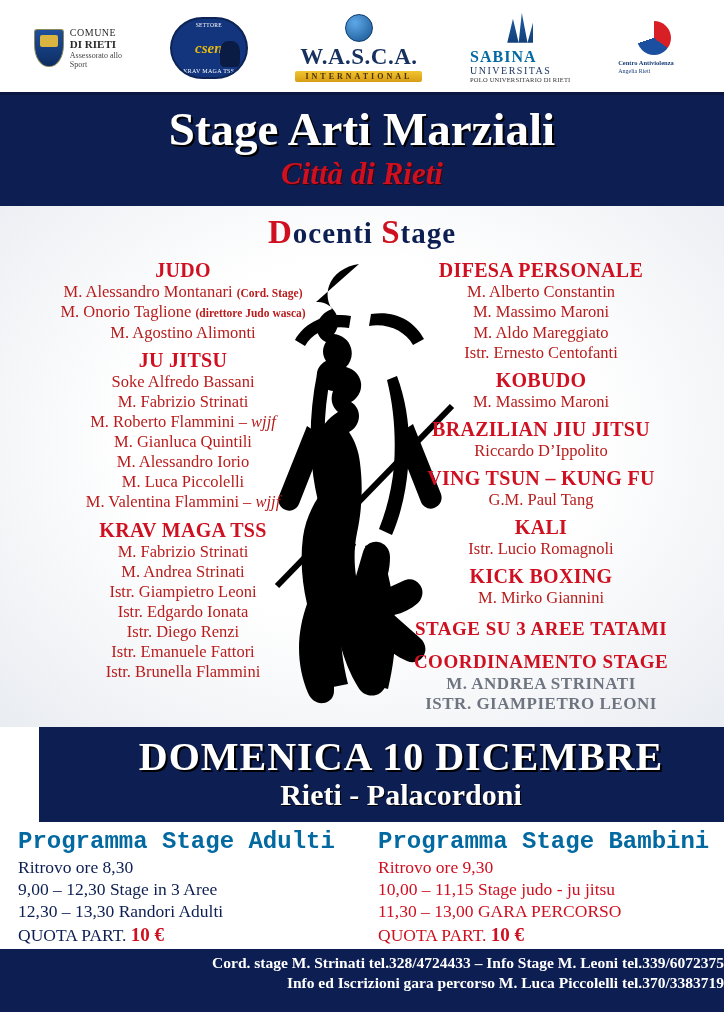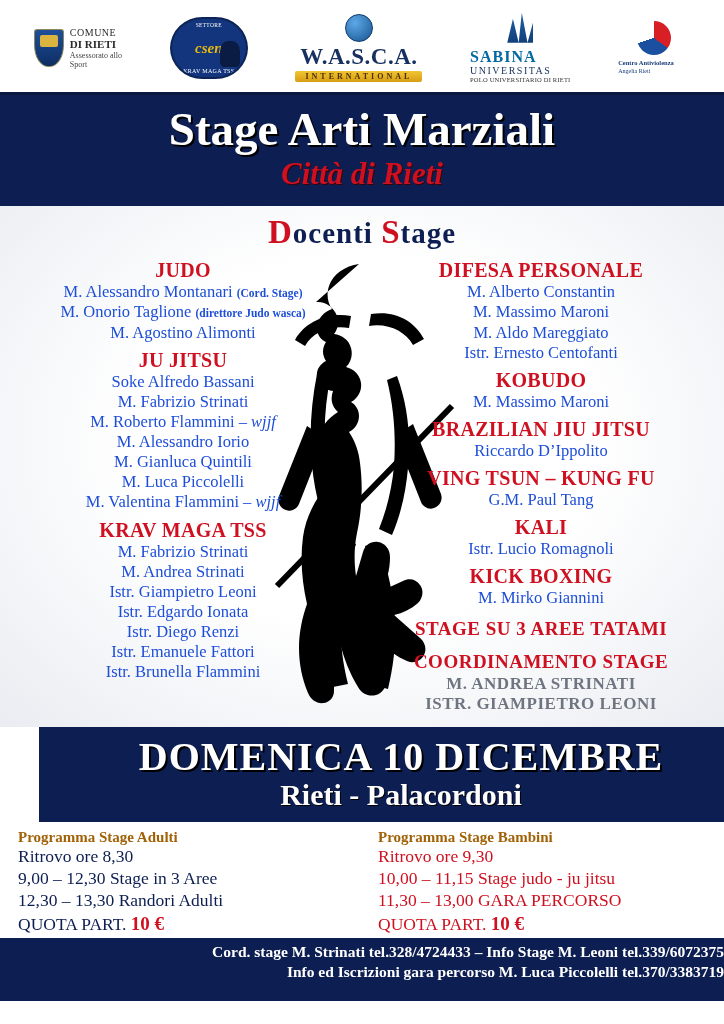--- a/index.html
+++ b/index.html
@@ -127,21 +127,21 @@
   .col { width: 50%; text-align: center; }
   .col-left { padding-right: 2px; }
   .col-right { padding-left: 2px; }
 
   .sec-title {
     color: #cf1020; font-weight: bold; font-size: 20px;
     font-family: "Liberation Serif", serif; margin-top: 6px; line-height: 1.15;
     letter-spacing: .3px;
   }
   .name {
-    font-size: 16.5px; color: #1d4ed8; font-family: "Liberation Serif", serif;
+    font-size: 16.5px; color: #b91c1c; font-family: "Liberation Serif", serif;
     line-height: 1.22; white-space: nowrap;
   }
   .name .note { font-size: 11.5px; font-weight: bold; }
   .name .wjjf { font-style: italic; }
   .tatami-title {
     color: #cf1020; font-weight: bold; font-size: 19px; line-height: 1.2;
     font-family: "Liberation Serif", serif; margin-top: 10px; letter-spacing: .5px;
   }
   .tatami-name { color: #6f7580; font-weight: bold; font-size: 17px; line-height: 1.2; letter-spacing: .5px; }
 
@@ -162,22 +162,22 @@
     text-shadow: 1px 1px 0 #000;
   }
 
   
   .program {
     display: flex; background: #ffffff; padding: 6px 14px 2px 18px;
   }
   .prog-col { width: 50%; }
   .prog-col.right { padding-left: 14px; }
   .prog-title {
-    font-size: 15px; font-weight: bold; color: #a16207;
-    font-family: Liberation Serif, serif; line-height: 1.2;
+    font-size: 24px; font-weight: bold; color: #0369a1;
+    font-family: Liberation Mono, monospace; line-height: 1.2;
   }
   .prog-line {
     font-size: 17.5px; color: #0d1f52; font-family: "Liberation Serif", serif;
     line-height: 1.25; white-space: nowrap;
   }
   .prog-line.red { color: #cf1020; }
   .prog-line .euro { color: #cf1020; font-weight: bold; font-size: 19px; }
 
   
   .contact {
@@ -270,22 +270,22 @@
 
         <div class="sec-title">JUDO</div>
         <div class="name"><span>M. Alessandro Montanari </span><span class="note">(Cord. Stage)</span></div>
         <div class="name"><span>M. Onorio Taglione </span><span class="note">(direttore Judo wasca)</span></div>
         <div class="name">M. Agostino Alimonti</div>
 
         <div class="sec-title">JU JITSU</div>
         <div class="name">Soke Alfredo Bassani</div>
         <div class="name">M. Fabrizio Strinati</div>
         <div class="name"><span>M. Roberto Flammini – </span><span class="wjjf">wjjf</span></div>
+        <div class="name">M. Gianluca Quintili</div>
         <div class="name">M. Alessandro Iorio</div>
-        <div class="name">M. Gianluca Quintili</div>
         <div class="name">M. Luca Piccolelli</div>
         <div class="name"><span>M. Valentina Flammini – </span><span class="wjjf">wjjf</span></div>
 
         <div class="sec-title">KRAV MAGA TSS</div>
         <div class="name">M. Fabrizio Strinati</div>
         <div class="name">M. Andrea Strinati</div>
         <div class="name">Istr. Giampietro Leoni</div>
         <div class="name">Istr. Edgardo Ionata</div>
         <div class="name">Istr. Diego Renzi</div>
         <div class="name">Istr. Emanuele Fattori</div>

